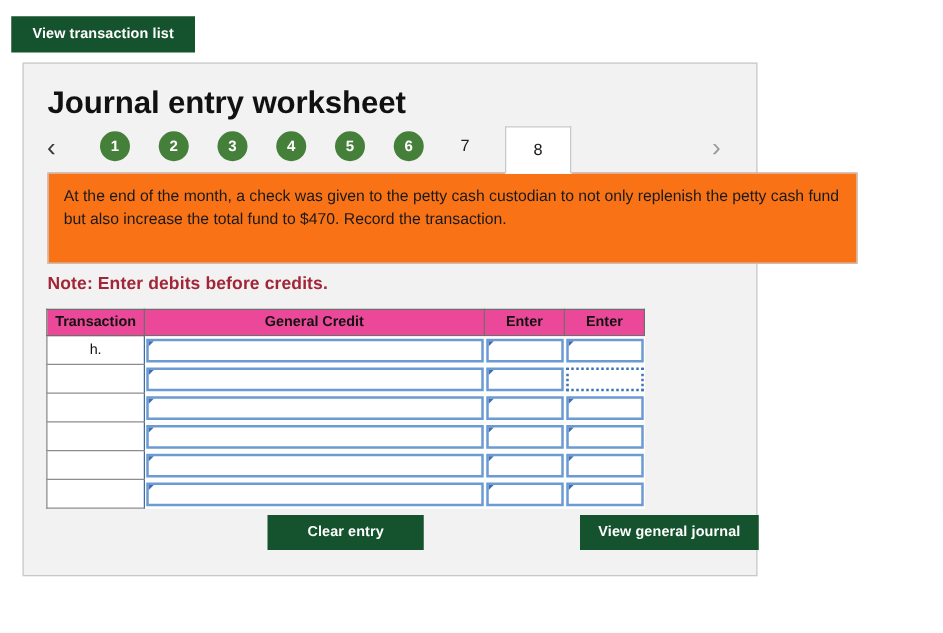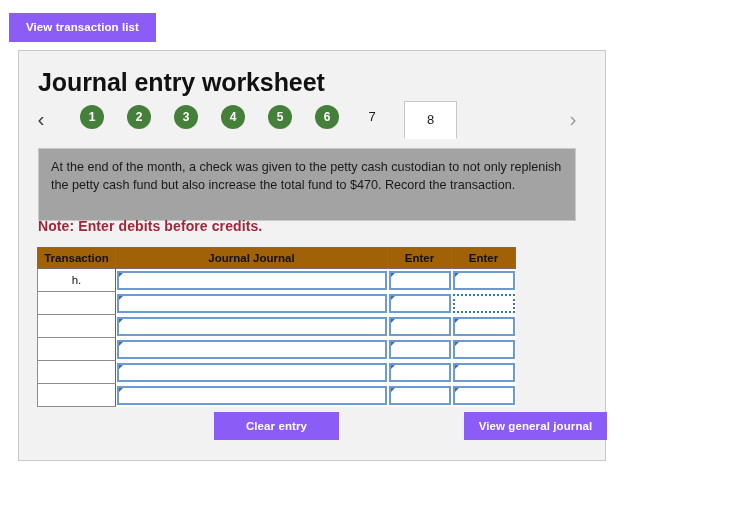--- a/index.html
+++ b/index.html
@@ -15,21 +15,21 @@
     position: relative;
   }
 
   
   .top-btn-wrap {
     position: absolute;
     left: 9px;
     top: 13px;
   }
   .btn-blue {
-    background: #8b5cf6;
+    background: #14532d;
     color: #ffffff;
     border: none;
     font-family: "Liberation Sans", sans-serif;
     font-weight: bold;
     font-size: 11.5px;
     letter-spacing: 0.1px;
     padding: 0;
     height: 29px;
     line-height: 29px;
     text-align: center;
@@ -125,24 +125,24 @@
     box-sizing: border-box;
     cursor: pointer;
     user-select: none;
     z-index: 3;
   }
 
   
   .instruction-box {
     position: absolute;
     left: 19px;
-    top: 97px;
-    width: 538px;
+    top: 87px;
+    width: 648px;
     height: 73px;
-    background: #a3a3a3;
+    background: #f97316;
     border: 1px solid #C8C8C8;
     box-sizing: border-box;
     padding: 10px 12px 8px 12px;
     font-size: 12.6px;
     line-height: 17.5px;
     color: #1a1a1a;
   }
 
   .note-text {
     position: absolute;
@@ -156,21 +156,21 @@
 
   
   .jtable {
     position: absolute;
     left: 18px;
     top: 196px;
     border-collapse: collapse;
     table-layout: fixed;
   }
   .jtable th {
-    background: #a16207;
+    background: #ec4899;
     border: 1px solid #6E6E6E;
     font-size: 11.5px;
     font-weight: bold;
     color: #111111;
     height: 20px;
     padding: 0;
     text-align: center;
   }
   .jtable td {
     border: 1px solid #8d8d8d;
@@ -268,21 +268,21 @@
   <table class="jtable">
     <colgroup>
       <col class="col-tx">
         <col class="col-gj">
         <col class="col-deb">
         <col class="col-cre">
     </colgroup>
     <thead>
       <tr>
         <th>Transaction</th>
-        <th>Journal Journal</th>
+        <th>General Credit</th>
         <th>Enter</th>
         <th>Enter</th>
       </tr>
     </thead>
     <tbody>
 
       <tr>
         <td class="tx-cell">h.</td>
         <td class="input-cell">
           <div class="cellbox">

